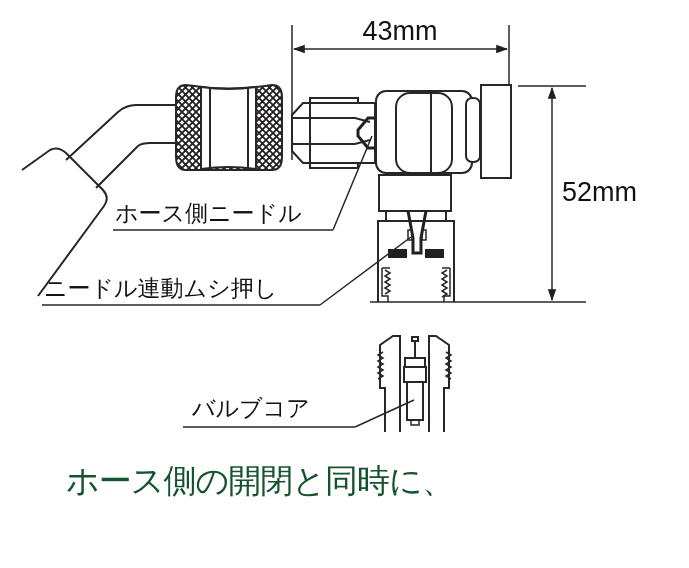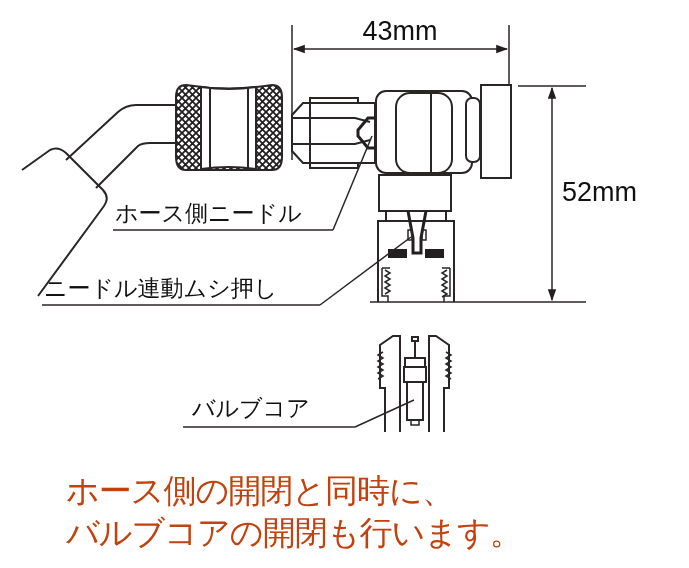--- a/index.html
+++ b/index.html
@@ -4,21 +4,21 @@
   <style>
     html, body { margin: 0; padding: 0; background: #ffffff; }
     body { width: 689px; height: 568px; position: relative; overflow: hidden; font-family: "DejaVu Sans", "Liberation Sans", sans-serif; }
     #diagram { position: absolute; left: 0; top: 0; width: 689px; height: 568px; }
     .ln { stroke: #2b2626; stroke-width: 2; fill: none; }
     .ln-thin { stroke: #2b2626; stroke-width: 1.5; fill: none; }
     .body-fill { fill: #ffffff; stroke: #2b2626; stroke-width: 2; }
     .solid { fill: #231f20; }
     .dim-text { font-family: "Liberation Sans", sans-serif; font-size: 27px; fill: #111111; }
     .lbl-text { font-family: "DejaVu Sans", sans-serif; font-size: 23px; fill: #111111; }
-    .caption { position: absolute; left: 66px; top: 470px; font-family: "DejaVu Sans", sans-serif; font-size: 33px; line-height: 42px; color: #c2410c; letter-spacing: -1px; }
+    .caption { position: absolute; left: 66px; top: 460px; font-family: "DejaVu Sans", sans-serif; font-size: 33px; line-height: 42px; color: #14532d; letter-spacing: -1px; }
     .caption div { white-space: nowrap; }
   </style>
 </head>
 <body>
 
 <svg id="diagram" viewBox="0 0 689 568" xmlns="http://www.w3.org/2000/svg">
   <defs>
     <pattern id="knurl" width="7" height="7" patternUnits="userSpaceOnUse">
       <rect width="7" height="7" fill="#ffffff"></rect>
       <path d="M0 0 L7 7 M7 0 L0 7" stroke="#231f20" stroke-width="1.8"></path>
@@ -126,14 +126,13 @@
 
   <g>
     <line class="ln-thin" x1="183" y1="427" x2="355" y2="427"></line>
     <line class="ln-thin" x1="355" y1="427" x2="414" y2="400"></line>
     <text class="lbl-text" x="192" y="416">バルブコア</text>
   </g>
 </svg>
 
 <div class="caption">
   <div>ホース側の開閉と同時に、</div>
-  <div>バルブコアの開閉も行います。</div>
 </div>
 
 </body></html>

